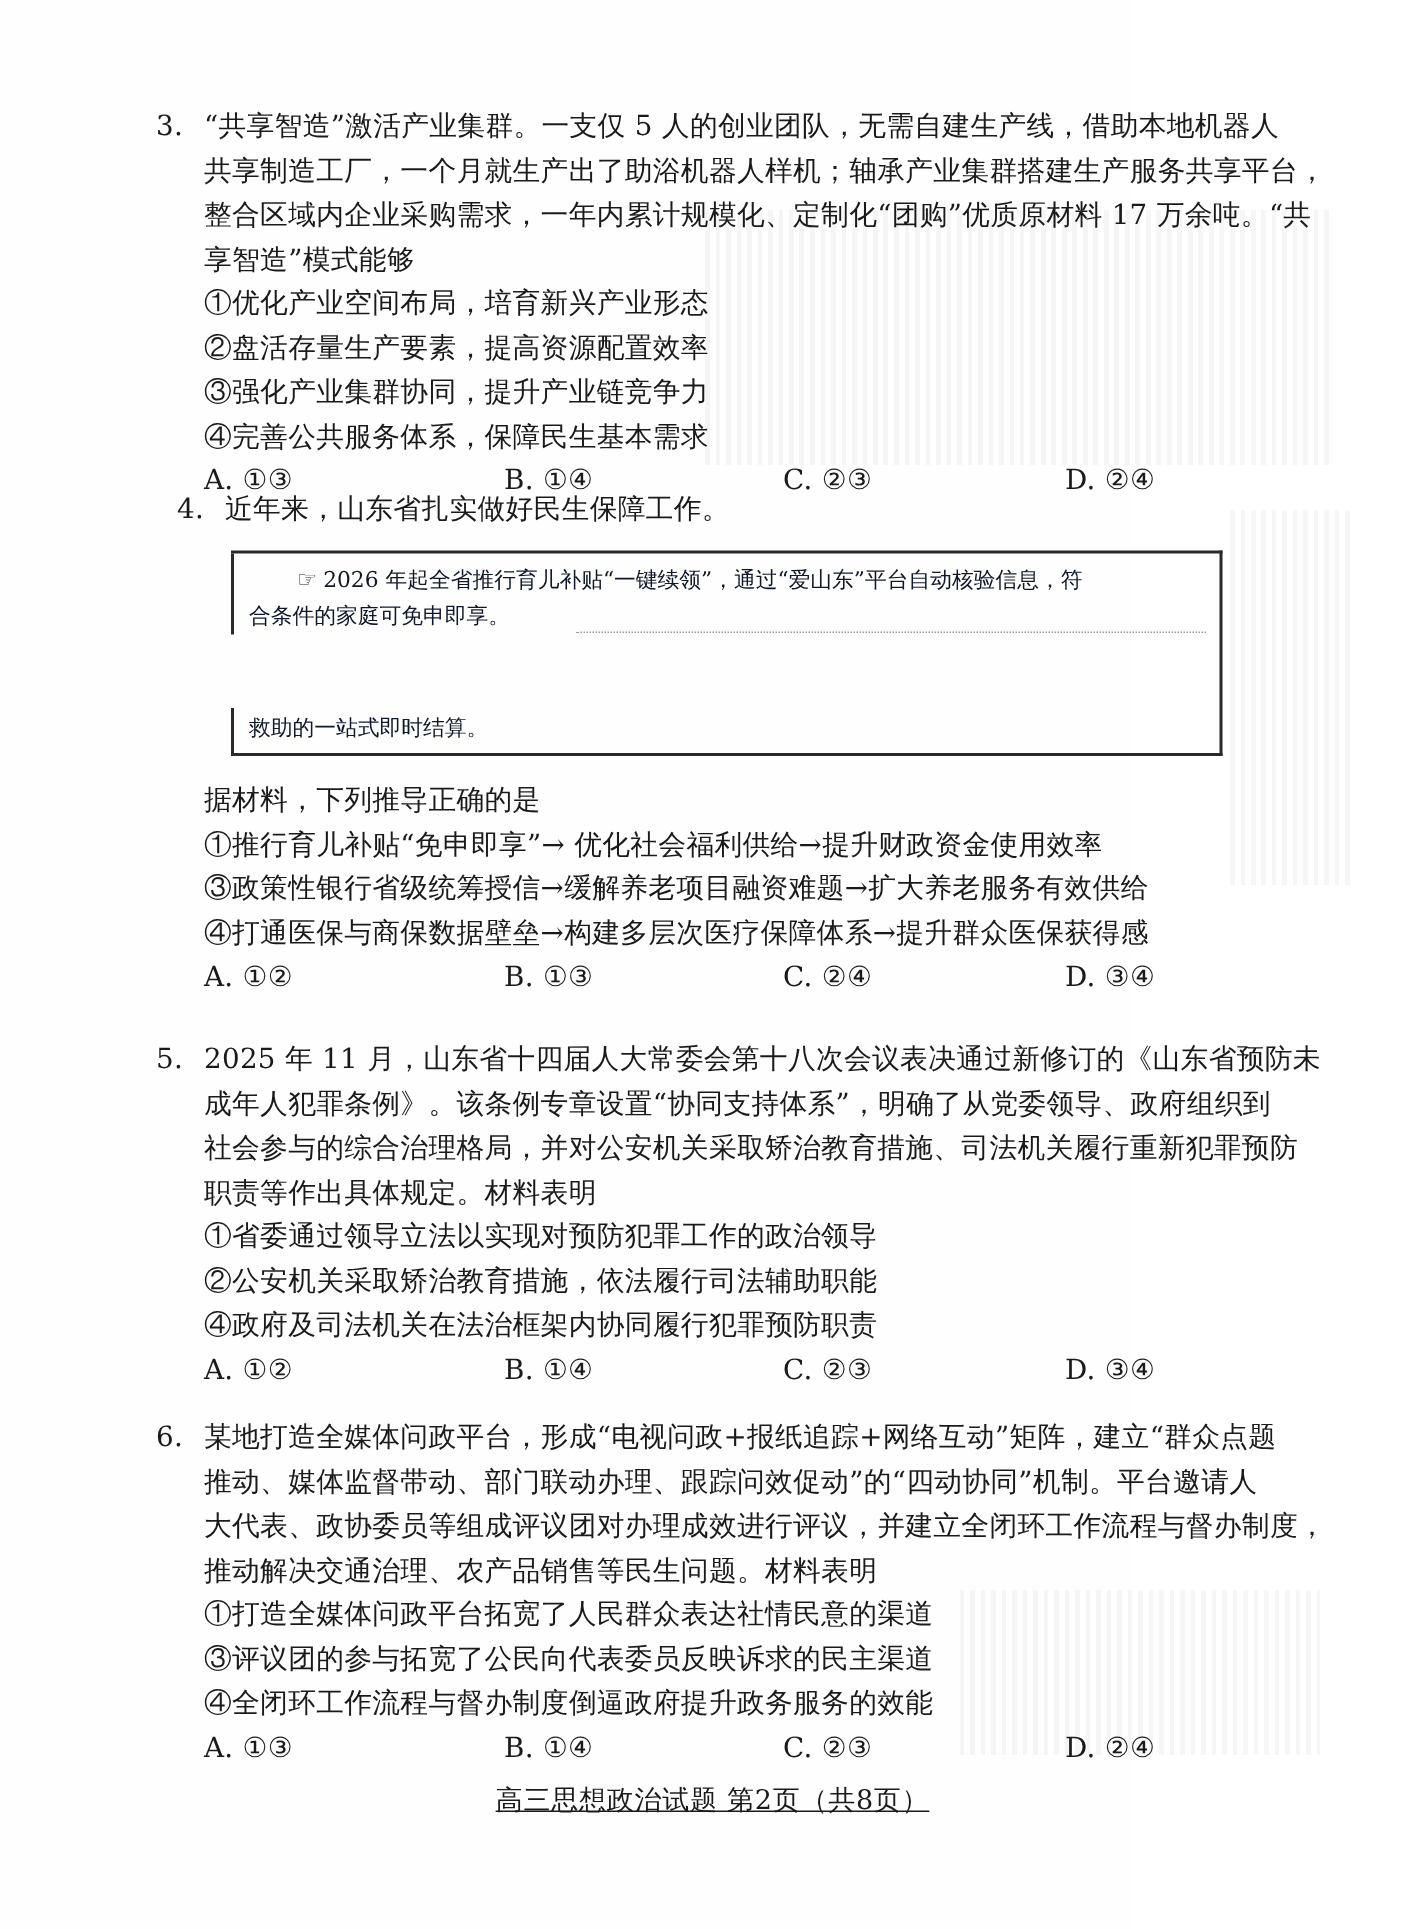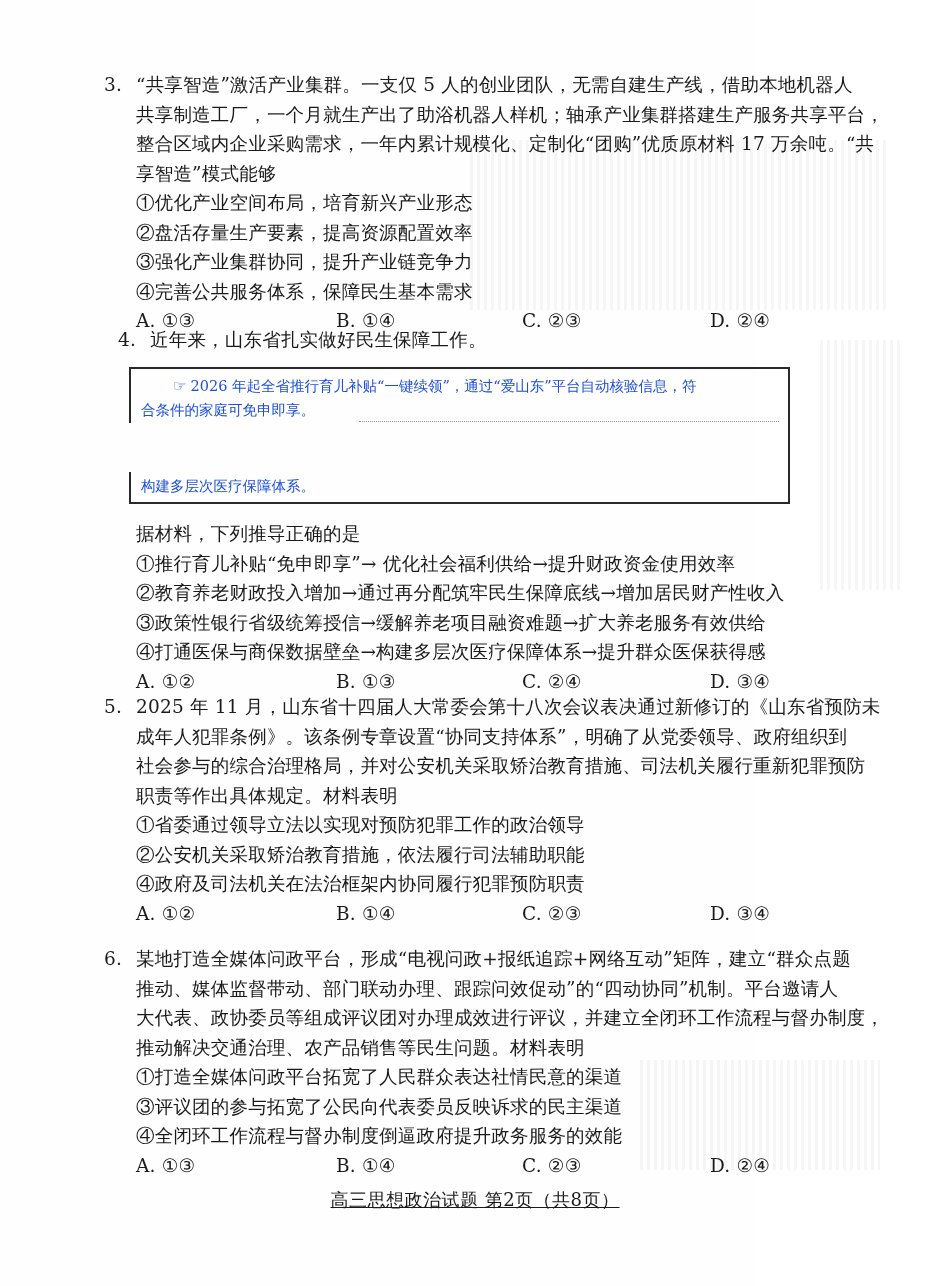--- a/index.html
+++ b/index.html
@@ -49,31 +49,31 @@
       position: absolute;
       top: 0;
     }
     .opt-a { left: 32px; }
     .opt-b { left: 232px; }
     .opt-c { left: 418px; }
     .opt-d { left: 606px; }
 
     .material-box {
       position: absolute;
-      left: 129px;
+      left: 154px;
       top: 367px;
       width: 661px;
       height: 137px;
       border: 2px solid #2a2a2a;
       border-left: none;
       box-sizing: border-box;
       font-family: "DejaVu Serif", "Liberation Serif", serif;
       font-size: 14.5px;
       line-height: 24px;
-      color: #1d4ed8;
+      color: #0f172a;
     }
     .box-left-top {
       position: absolute;
       left: 0; top: 0;
       width: 2px; height: 54px;
       background: #2a2a2a;
     }
     .box-left-bottom {
       position: absolute;
       left: 0; bottom: 0;
@@ -160,27 +160,26 @@
   </div>
 
   <div class="material-box">
     <div class="box-left-top"></div>
     <div class="box-left-bottom"></div>
     <div class="box-p1">
       <div class="first"><span class="hand">☞</span><span>2026 年起全省推行育儿补贴“一键续领”，通过“爱山东”平台自动核验信息，符</span></div>
       <div>合条件的家庭可免申即享。</div>
     </div>
     <div class="box-faint"></div>
-    <div class="box-p2">构建多层次医疗保障体系。</div>
+    <div class="box-p2">救助的一站式即时结算。</div>
   </div>
 
   <div class="q" style="top:519px;">
     <div class="q-line indent">据材料，下列推导正确的是</div>
     <div class="q-line indent">①推行育儿补贴“免申即享”→ 优化社会福利供给→提升财政资金使用效率</div>
-    <div class="q-line indent">②教育养老财政投入增加→通过再分配筑牢民生保障底线→增加居民财产性收入</div>
     <div class="q-line indent">③政策性银行省级统筹授信→缓解养老项目融资难题→扩大养老服务有效供给</div>
     <div class="q-line indent">④打通医保与商保数据壁垒→构建多层次医疗保障体系→提升群众医保获得感</div>
     <div class="opt-row">
       <span class="opt opt-a">A. ①②</span>
       <span class="opt opt-b">B. ①③</span>
       <span class="opt opt-c">C. ②④</span>
       <span class="opt opt-d">D. ③④</span>
     </div>
   </div>
 

